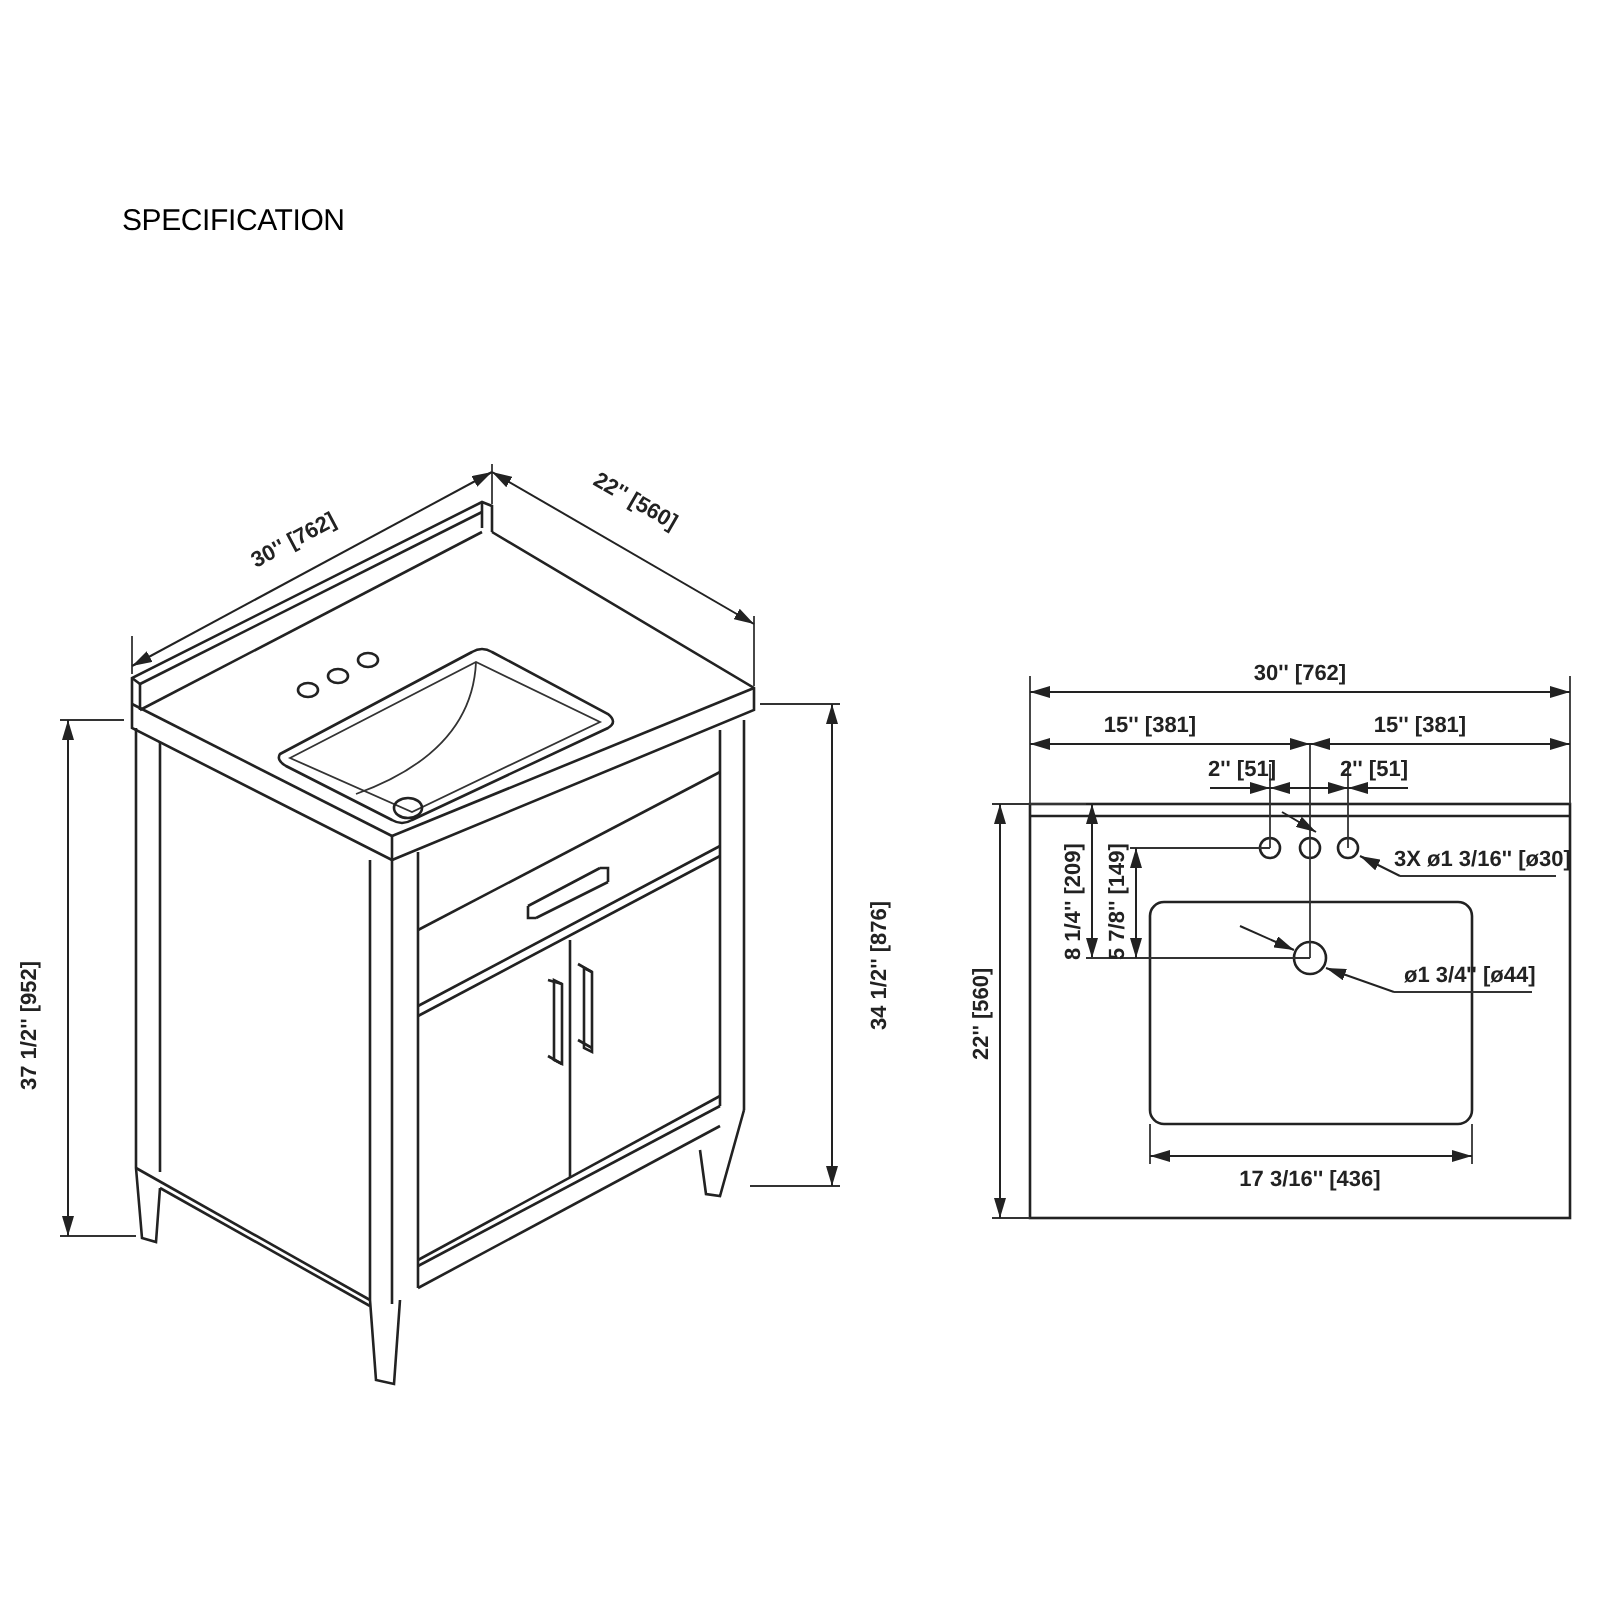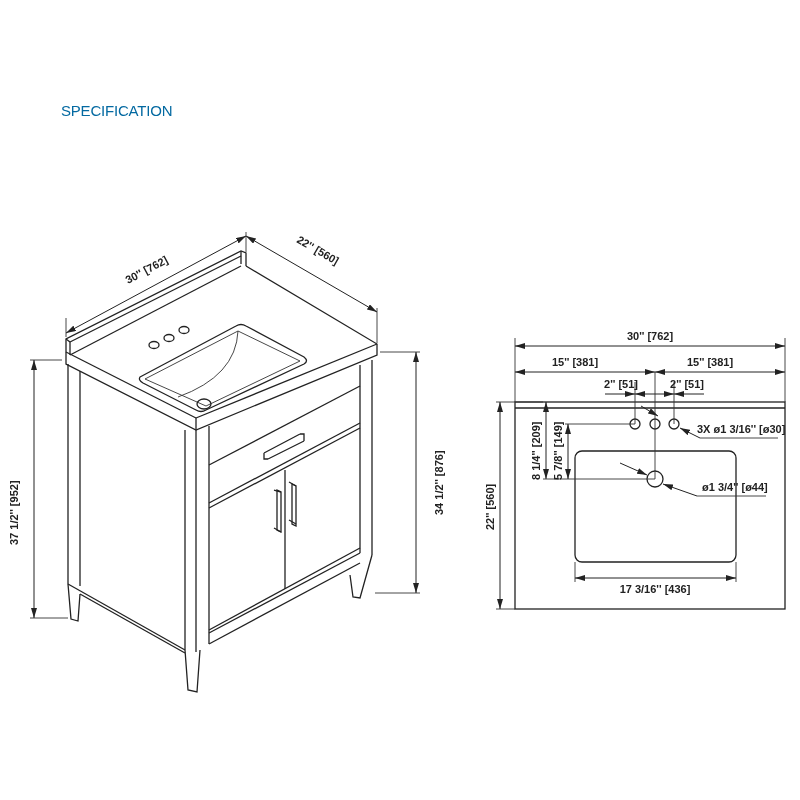--- a/index.html
+++ b/index.html
@@ -1,17 +1,17 @@
 <!DOCTYPE html>
 <html><head>
   <meta charset="utf-8">
   <style>
     html, body { margin: 0; padding: 0; background: #ffffff; }
     body { width: 800px; height: 800px; position: relative; overflow: hidden; font-family: "Liberation Sans", sans-serif; }
-    .page-title { position: absolute; left: 61px; top: 102px; font-size: 15px; color: #0369a1; letter-spacing: -0.2px; font-family: "Liberation Sans", sans-serif; }
+    .page-title { position: absolute; left: 61px; top: 102px; font-size: 15px; color: #000000; letter-spacing: -0.2px; font-family: "Liberation Sans", sans-serif; }
     svg { position: absolute; left: 0; top: 0; }
     .ln { stroke: #222; stroke-width: 1.3; fill: none; }
     .thin { stroke: #333; stroke-width: 0.9; fill: none; }
     .dim { stroke: #222; stroke-width: 1; fill: none; }
     .lbl { font-family: "Liberation Sans", sans-serif; font-weight: bold; font-size: 11px; fill: #222; }
   </style>
 </head>
 <body>
 
 <div class="page-title">SPECIFICATION</div>

